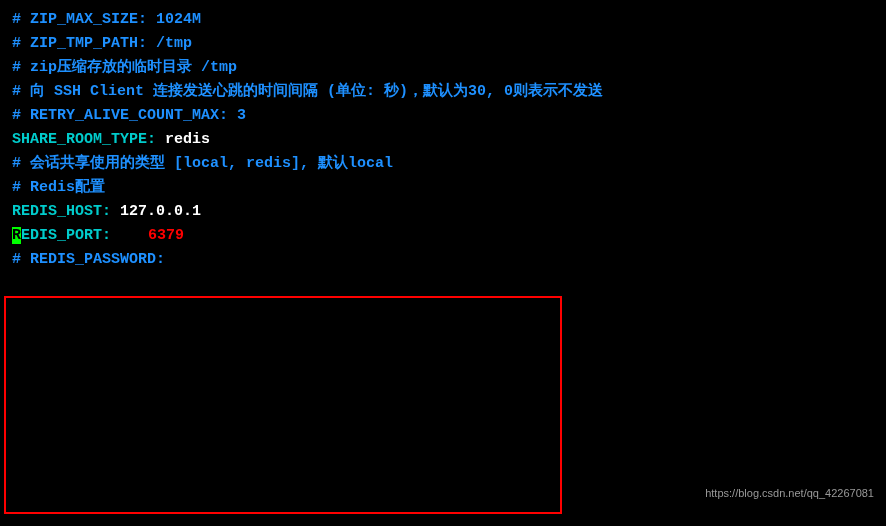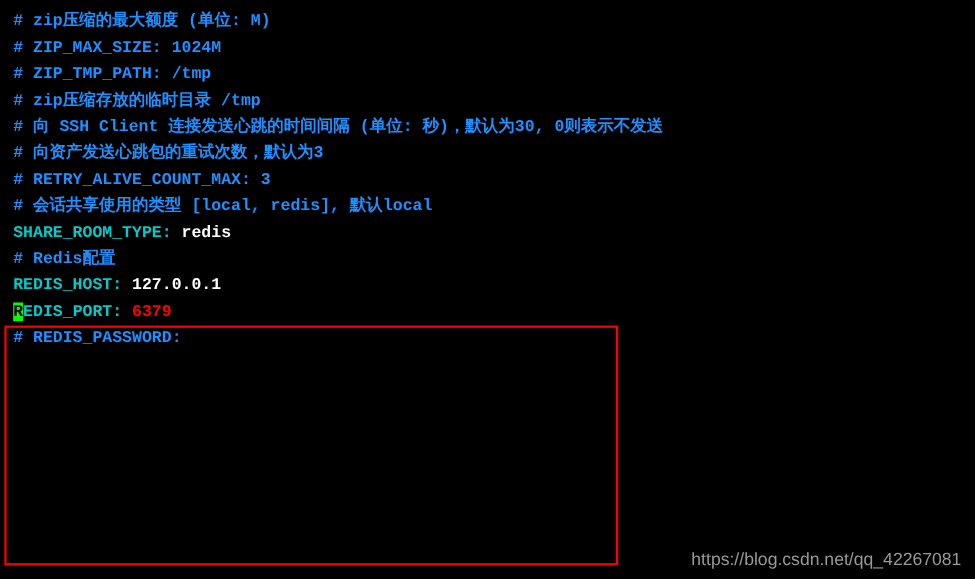--- a/index.html
+++ b/index.html
@@ -22,68 +22,67 @@
       color: #1e90ff;
     }
     .key {
       color: #00cccc;
     }
     .value-white {
       color: #ffffff;
     }
     .value-red {
       color: #ff0000;
+      margin-left: 28px;
     }
     .line {
       white-space: pre;
     }
     .redbox {
       position: absolute;
       border: 2px solid #ff0000;
       left: 4px;
       top: 296px;
       width: 558px;
       height: 218px;
       pointer-events: none;
     }
     .watermark {
       position: absolute;
       right: 12px;
-      bottom: 3px;
+      bottom: 23px;
       color: #999;
       font-family: Arial, sans-serif;
-      font-size: 16px;
+      font-size: 11px;
       font-weight: normal;
     }
     .cursor {
       background: #00ff00;
       color: #000;
     }
     .mode-text {
       color: #ffffff;
       font-weight: bold;
     }
   </style>
 </head>
 <body>
 
 <div>
-  <div class="line comment"># zip压缩的最大额度 (单位: M)</div>
   <div class="line comment"># ZIP_MAX_SIZE: 1024M</div>
   <div class="line"></div>
   <div class="line comment"># ZIP_TMP_PATH: /tmp</div>
   <div class="line comment"># zip压缩存放的临时目录 /tmp</div>
   <div class="line"></div>
   <div class="line comment"># 向 SSH Client 连接发送心跳的时间间隔 (单位: 秒)，默认为30, 0则表示不发送</div>
   <div class="line"></div>
-  <div class="line comment"># 向资产发送心跳包的重试次数，默认为3</div>
   <div class="line comment"># RETRY_ALIVE_COUNT_MAX: 3</div>
   <div class="line"></div>
+  <div class="line"><span class="key">SHARE_ROOM_TYPE: </span><span class="value-white">redis</span></div>
   <div class="line comment"># 会话共享使用的类型 [local, redis], 默认local</div>
-  <div class="line"><span class="key">SHARE_ROOM_TYPE: </span><span class="value-white">redis</span></div>
   <div class="line"></div>
   <div class="line comment"># Redis配置</div>
   <div class="line"><span class="key">REDIS_HOST: </span><span class="value-white">127.0.0.1</span></div>
   <div class="line"><span class="cursor">R</span><span class="key">EDIS_PORT: </span><span class="value-red">6379</span></div>
   <div class="line comment"># REDIS_PASSWORD:</div>
 </div>
 
 <div class="redbox"></div>
 
 <div class="watermark">https://blog.csdn.net/qq_42267081</div>

